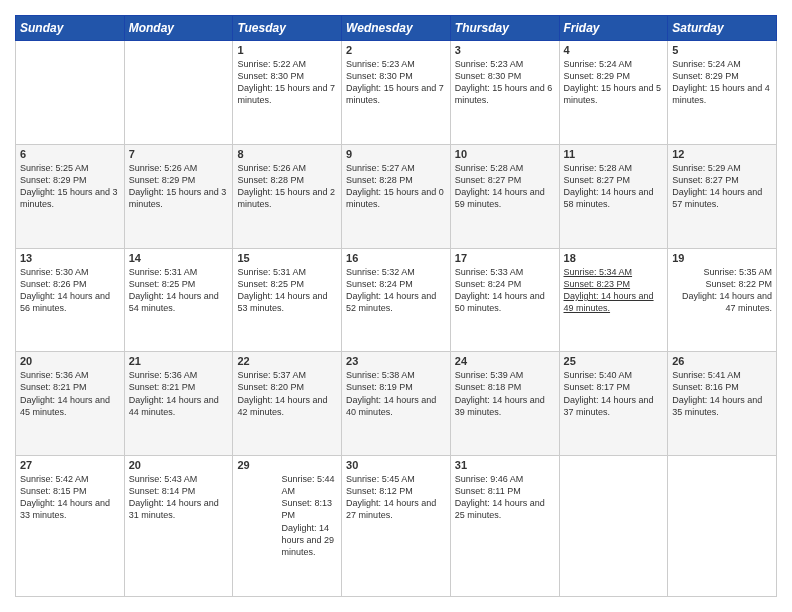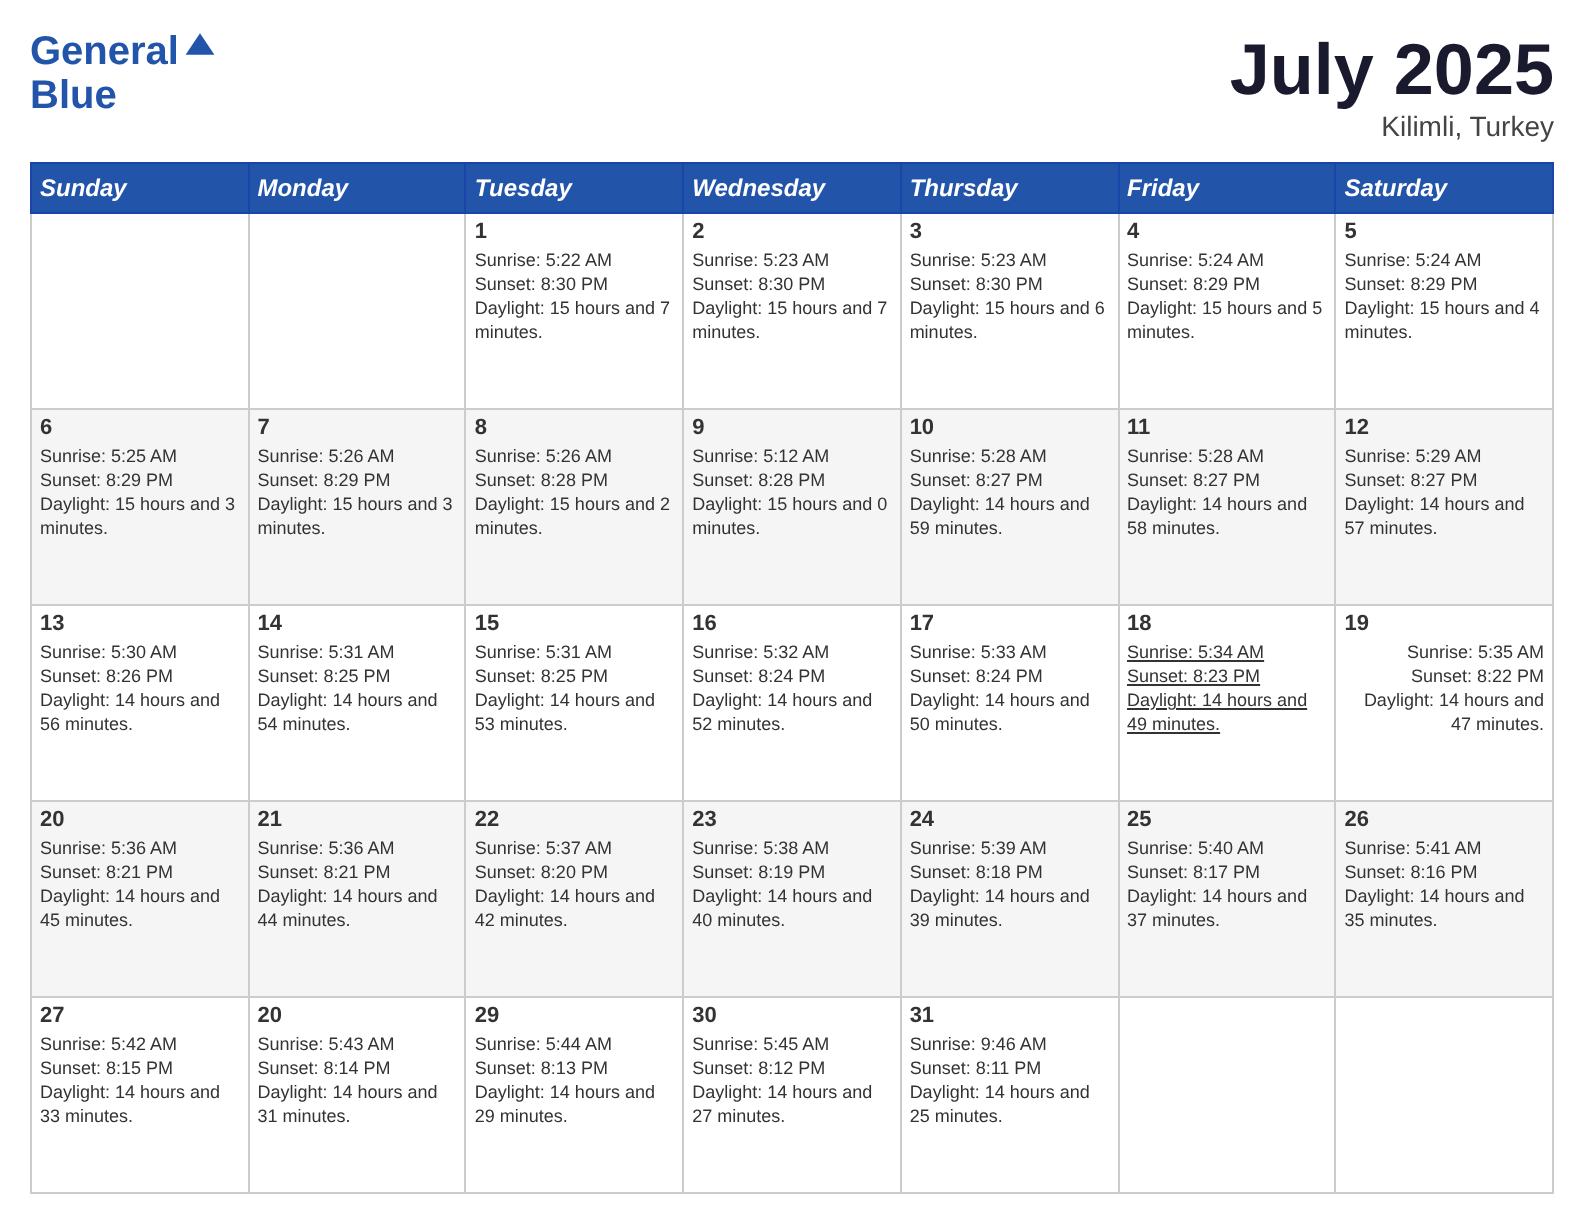--- a/index.html
+++ b/index.html
@@ -98,39 +98,20 @@
       color: #333;
     }
     .empty-cell {
       background-color: #fff;
     }
   </style>
 </head>
 <body>
 
 <div class="page">
-  <div class="header">
-    <div class="logo">
-      <div>
-        <div style="display:flex;align-items:center;">
-          <span class="logo-text">
-            <span>General</span>
-          </span>
-          <svg class="logo-icon" viewBox="0 0 20 20">
-            <polygon points="2,16 10,4 18,16" fill="#2255aa"></polygon>
-          </svg>
-        </div>
-        <div class="logo-text" style="color:#2255aa;font-size:20px;">Blue</div>
-      </div>
-    </div>
-    <div class="title-section">
-      <div class="month-title">July 2025</div>
-      <div class="location">Kilimli, Turkey</div>
-    </div>
-  </div>
 
   <table class="calendar">
     <thead>
       <tr>
         <th>Sunday</th>
         <th>Monday</th>
         <th>Tuesday</th>
         <th>Wednesday</th>
         <th>Thursday</th>
         <th>Friday</th>
@@ -186,21 +167,21 @@
 Daylight: 15 hours and 3 minutes.</div>
           </td>
           <td>
             <span class="day-number">8</span>
             <div class="cell-content" style="white-space: pre-line;">Sunrise: 5:26 AM
 Sunset: 8:28 PM
 Daylight: 15 hours and 2 minutes.</div>
           </td>
           <td>
             <span class="day-number">9</span>
-            <div class="cell-content" style="white-space: pre-line;">Sunrise: 5:12 AM
+            <div class="cell-content" style="white-space: pre-line;">Sunrise: 5:27 AM
 Sunset: 8:28 PM
 Daylight: 15 hours and 0 minutes.</div>
           </td>
           <td>
             <span class="day-number">10</span>
             <div class="cell-content" style="white-space: pre-line;">Sunrise: 5:28 AM
 Sunset: 8:27 PM
 Daylight: 14 hours and 59 minutes.</div>
           </td>
           <td>
@@ -312,21 +293,21 @@
 Daylight: 14 hours and 33 minutes.</div>
           </td>
           <td>
             <span class="day-number">20</span>
             <div class="cell-content" style="white-space: pre-line;">Sunrise: 5:43 AM
 Sunset: 8:14 PM
 Daylight: 14 hours and 31 minutes.</div>
           </td>
           <td>
             <span class="day-number">29</span>
-            <div class="cell-content" style="white-space: pre-line;">Sunrise: 5:44 AM
+            <div class="cell-content" style="white-space: pre-line; margin-left: 44px;">Sunrise: 5:44 AM
 Sunset: 8:13 PM
 Daylight: 14 hours and 29 minutes.</div>
           </td>
           <td>
             <span class="day-number">30</span>
             <div class="cell-content" style="white-space: pre-line;">Sunrise: 5:45 AM
 Sunset: 8:12 PM
 Daylight: 14 hours and 27 minutes.</div>
           </td>
           <td>

